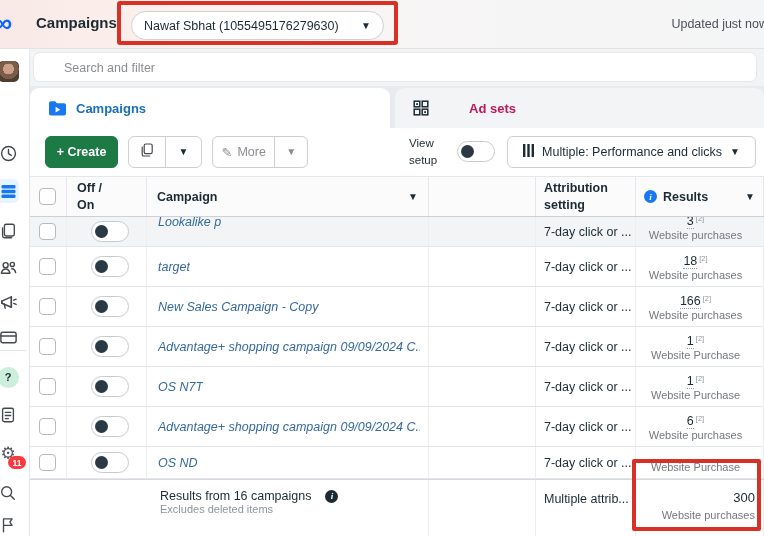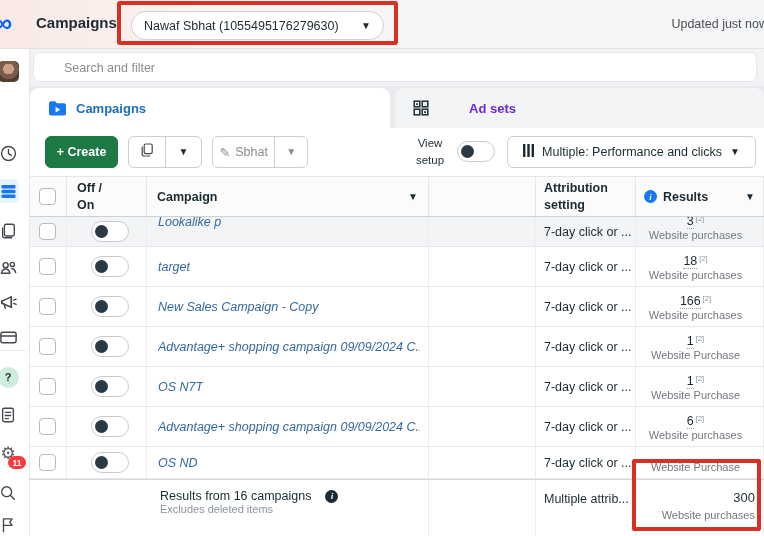--- a/index.html
+++ b/index.html
@@ -35,24 +35,24 @@
   .searchbar input{position:absolute;left:28px;top:0;width:600px;height:28px;border:none;outline:none;background:transparent;
     font-family:inherit;font-size:12.5px;color:#1c2b33;}
   .searchbar input::placeholder{color:#8a8d91;}
   
   .tabsrow{position:absolute;left:29px;top:86px;width:735px;height:42px;background:#e8eaed;}
   .tab{position:absolute;top:2px;height:40px;border-radius:9px 9px 0 0;display:flex;align-items:center;}
   .tab-campaigns{left:1px;width:360px;background:#fff;}
   .tab-adsets{left:366px;width:369px;background:#f3f4f6;}
   .tab .tab-label{font-size:13px;font-weight:bold;margin-left:9px;}
   .tab-campaigns .tab-label{color:#1a6fc0;}
-  .tab-adsets .tab-label{color:#6d28d9;margin-left:40px;}
+  .tab-adsets .tab-label{color:#be185d;margin-left:40px;}
   .tab-ic{margin-left:18px;display:flex;align-items:center;}
   
-  .toolbar{position:absolute;left:29px;top:128px;width:735px;height:48px;background:#fff;text-align:center;}
+  .toolbar{position:absolute;left:29px;top:128px;width:735px;height:48px;background:#fff;}
   .btn{position:absolute;top:8px;height:32px;box-sizing:border-box;border:1px solid #ccd0d5;background:#fff;border-radius:6px;
     display:flex;align-items:center;justify-content:center;font-size:12.5px;color:#1c2b33;}
   .btn-create{left:16px;width:73px;background:#1d7a45;border-color:#1d7a45;color:#fff;font-weight:bold;}
   .split{position:absolute;top:8px;height:32px;border:1px solid #ccd0d5;border-radius:6px;display:flex;box-sizing:border-box;background:#fff;}
   .split .seg{display:flex;align-items:center;justify-content:center;height:100%;box-sizing:border-box;}
   .split .seg + .seg{border-left:1px solid #ccd0d5;}
   .split-copy{left:99px;width:74px;}
   .split-copy .seg{width:37px;}
   .split-edit{left:183px;width:96px;}
   .split-edit .seg-main{width:62px;color:#8a8d91;font-size:12.5px;}
@@ -257,21 +257,21 @@
             </svg>
         </span>
       </div>
       <div class="seg">
           <span class="caret">▼</span>
         </div>
     </div>
     <div class="split split-edit">
       <div class="seg seg-main">
         <span class="pencil">✎</span>
-        <span>Sbhat</span>
+        <span>More</span>
       </div>
       <div class="seg seg-caret">
           <span class="caret" style="color:#8a8d91">▼</span>
         </div>
     </div>
     <div class="view-setup">View setup</div>
     <div class="toggle tb-toggle">
         <div class="knob"></div>
       </div>
     <div class="btn btn-columns">

